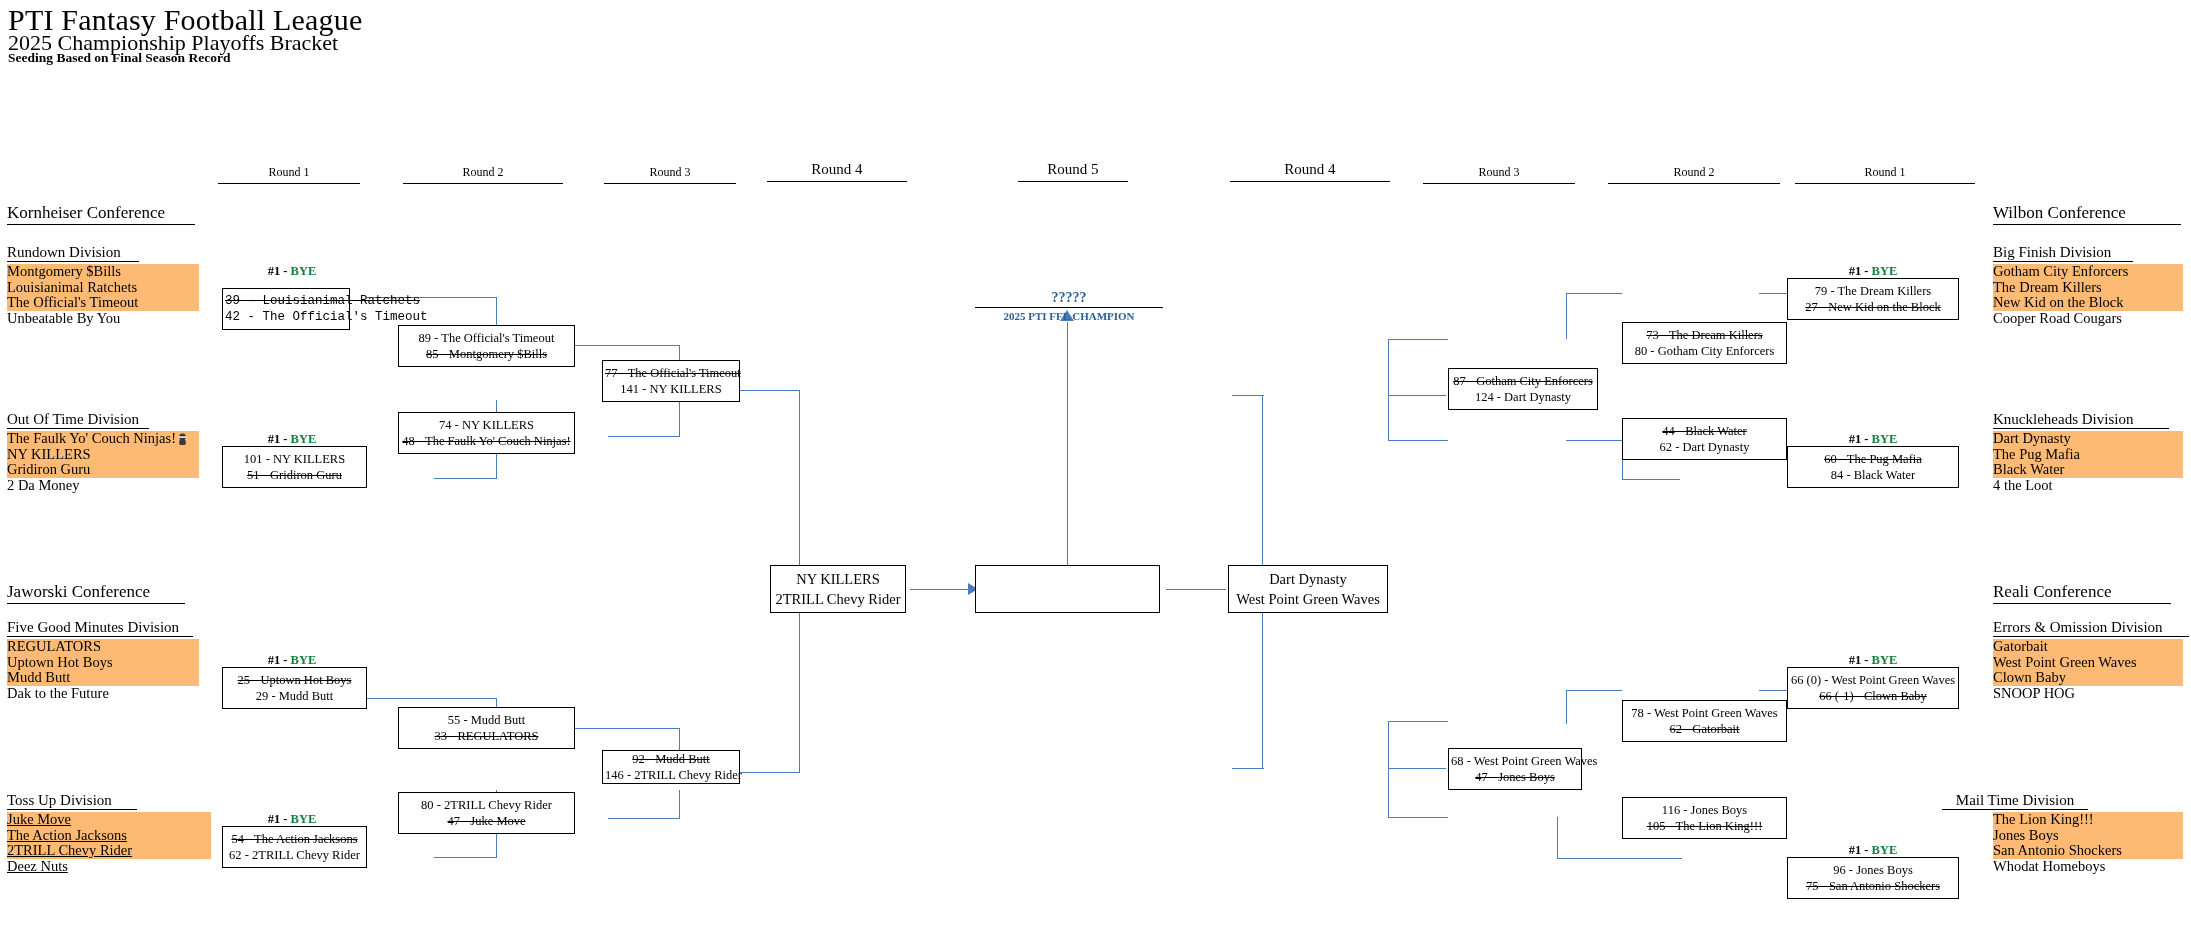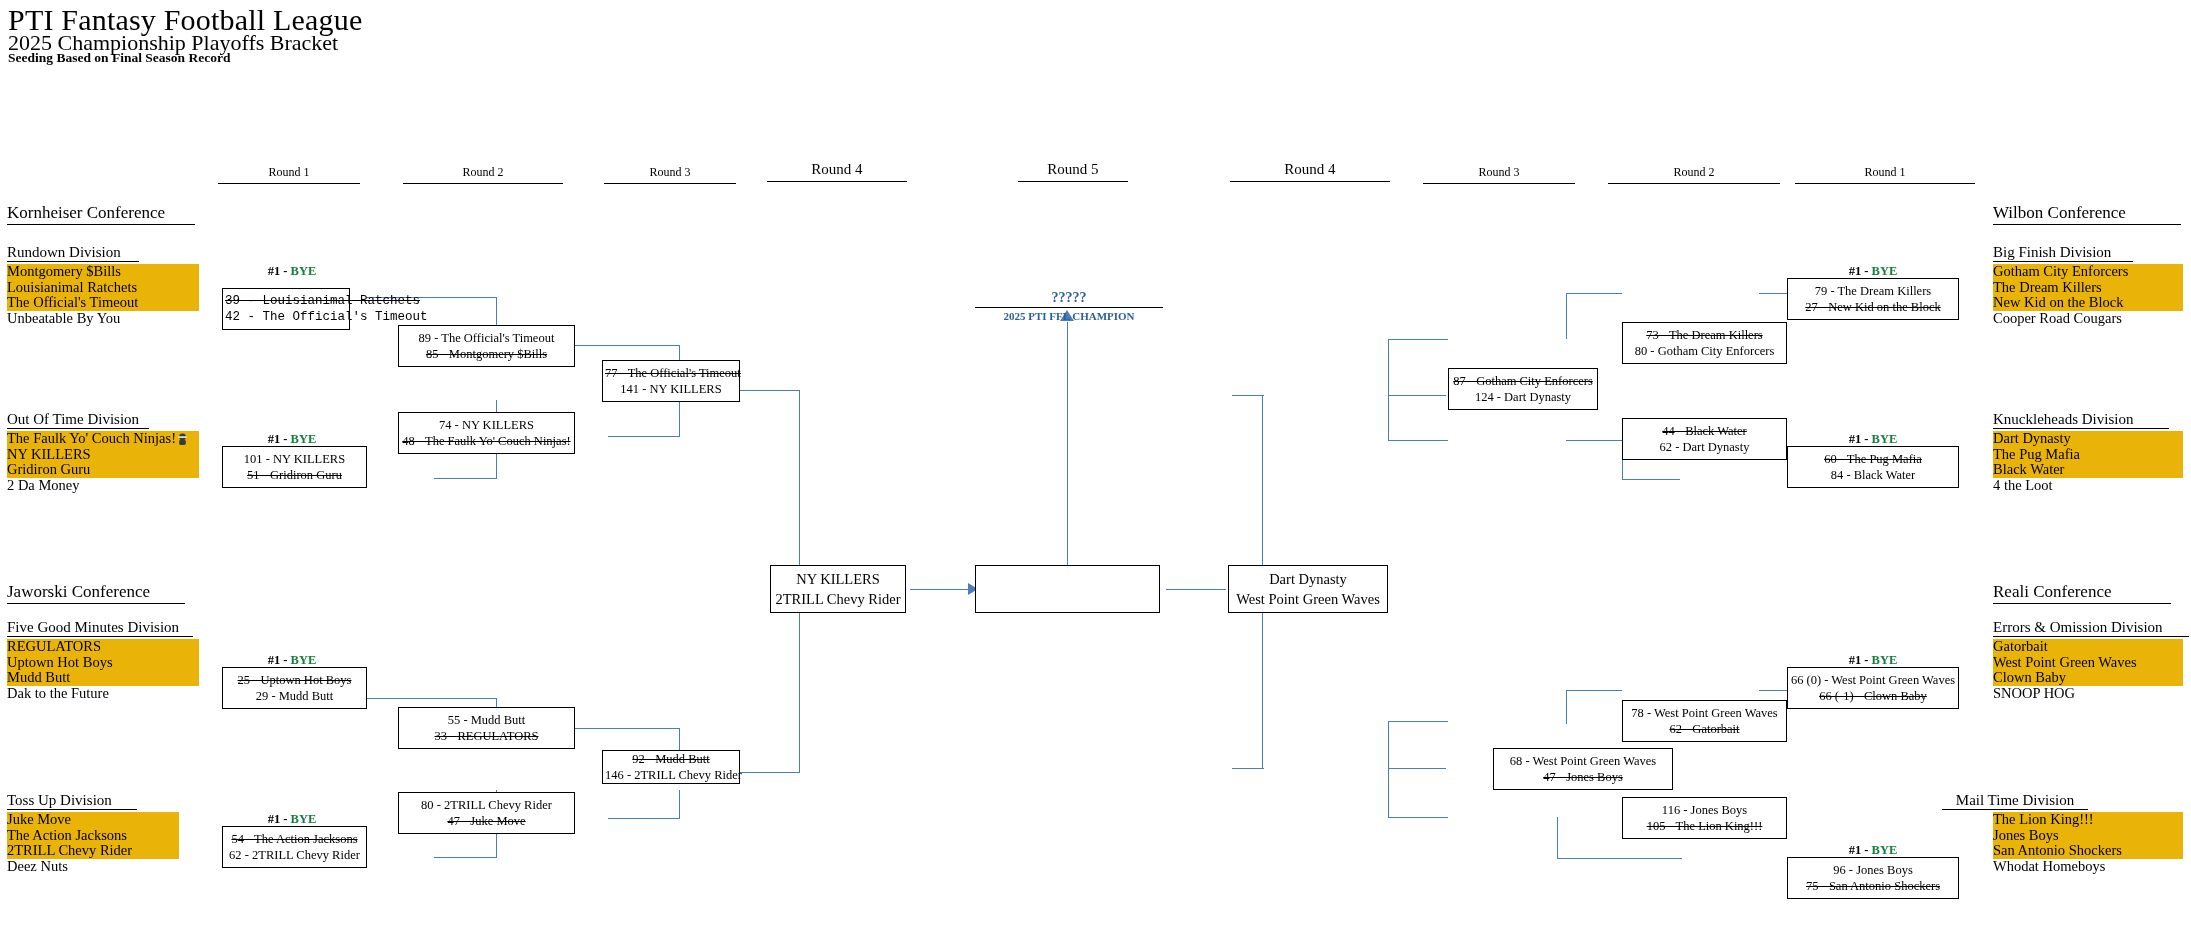--- a/index.html
+++ b/index.html
@@ -27,21 +27,21 @@
   
   .conf{
     font-size:17px;border-bottom:1.6px solid #000;
     padding-bottom:1px;white-space:nowrap;
   }
   .divh{
     font-size:15px;border-bottom:1.3px solid #000;
     padding-bottom:0px;white-space:nowrap;
   }
   .teamline{font-size:14.5px;white-space:nowrap;line-height:15.5px;height:15.5px;}
-  .teamline.hl{background:#eab308;}
+  .teamline.hl{background:#fdba74;}
   .ninja-icon{display:inline-block;vertical-align:-2px;margin-left:1px;}
 
   
   .mbox{
     border:1.4px solid #000;background:#fff;
     box-sizing:border-box;
     display:flex;flex-direction:column;justify-content:center;
     text-align:center;font-size:12.5px;
   }
   .mbox .row{line-height:16px;white-space:nowrap;padding:0 2px;}
@@ -115,21 +115,21 @@
 
 <div class="abs divh" style="left:7px;top:619px;width:186px;">Five Good Minutes Division </div>
 <div class="abs" style="left:7px;top:639px;width:192px;">
   <div class="teamline hl">REGULATORS</div>
   <div class="teamline hl">Uptown Hot Boys</div>
   <div class="teamline hl">Mudd Butt</div>
   <div class="teamline">Dak to the Future</div>
 </div>
 
 <div class="abs divh" style="left:7px;top:792px;width:130px;">Toss Up Division </div>
-<div class="abs" style="left:7px;top:812px;width:172px;">
+<div class="abs" style="left:7px;top:812px;width:204px;text-decoration:underline;">
   <div class="teamline hl">Juke Move</div>
   <div class="teamline hl">The Action Jacksons</div>
   <div class="teamline hl">2TRILL Chevy Rider</div>
   <div class="teamline">Deez Nuts</div>
 </div>
 
 <div class="abs conf" style="left:1993px;top:203px;width:188px;">Wilbon Conference</div>
 
 <div class="abs divh" style="left:1993px;top:244px;width:140px;">Big Finish Division </div>
 <div class="abs" style="left:1993px;top:264px;width:190px;">
@@ -323,21 +323,21 @@
   <div class="row">79 - The Dream Killers</div>
   <div class="row lose">27 - New Kid on the Block</div>
 </div>
 
 <div class="abs seedlbl" style="left:1787px;top:432px;width:172px;"><span>#1 - </span><span class="bye">BYE</span></div>
 <div class="abs mbox" style="left:1787px;top:446px;width:172px;height:42px;">
   <div class="row lose">60 - The Pug Mafia</div>
   <div class="row">84 - Black Water</div>
 </div>
 
-<div class="abs mbox" style="left:1448px;top:748px;width:180px;height:42px;margin-left:45px;">
+<div class="abs mbox" style="left:1448px;top:748px;width:134px;height:42px;">
   <div class="row">68 - West Point Green Waves</div>
   <div class="row lose">47 - Jones Boys</div>
 </div>
 
 <div class="abs mbox" style="left:1622px;top:700px;width:165px;height:42px;">
   <div class="row">78 -  West Point Green Waves</div>
   <div class="row lose">62 - Gatorbait</div>
 </div>
 
 <div class="abs mbox" style="left:1622px;top:797px;width:165px;height:42px;">

